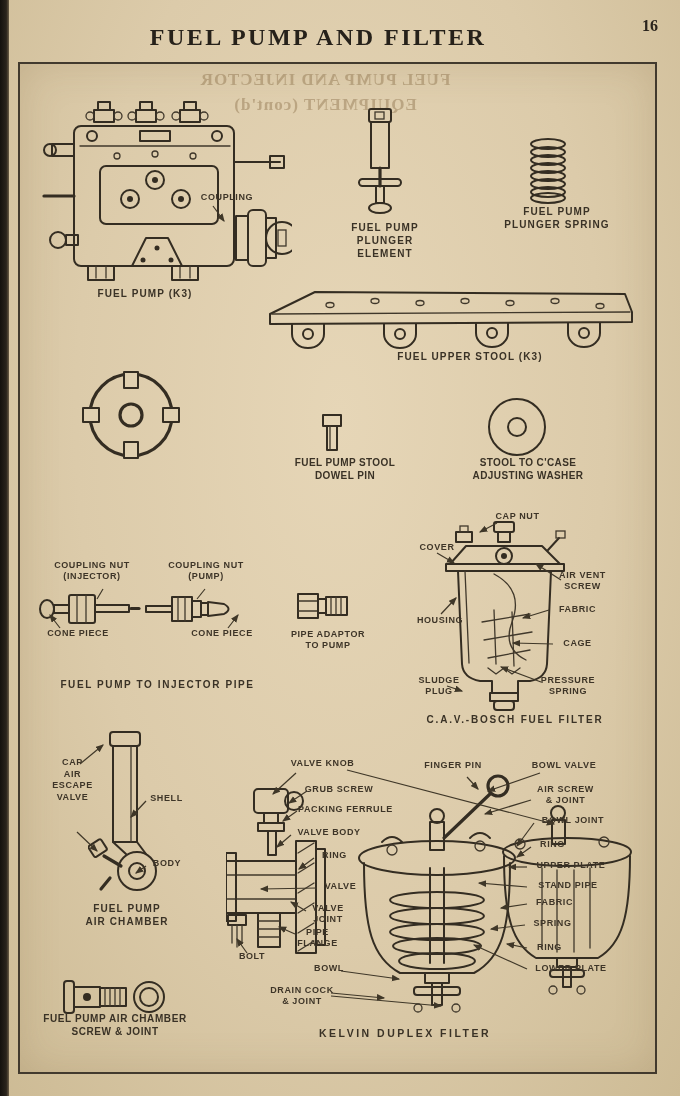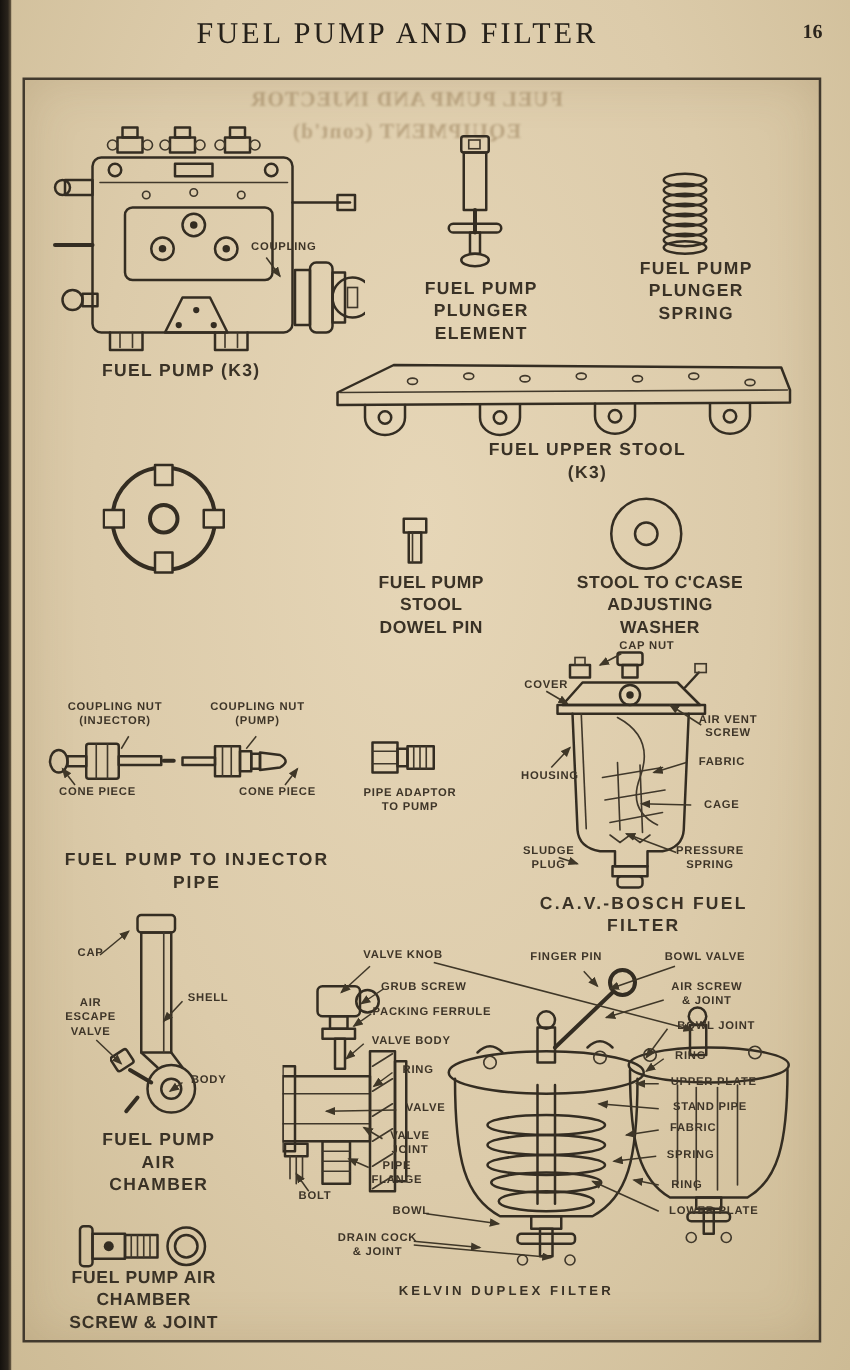--- a/index.html
+++ b/index.html
@@ -3,22 +3,22 @@
 <meta charset="utf-8">
 <style>
   html,body{margin:0;padding:0;}
   .page{
     position:relative;width:680px;height:1096px;overflow:hidden;
     background:radial-gradient(ellipse at 50% 38%, #e6d6b7 0%, #dccbaa 55%, #cdbb95 100%);
     font-family:"Liberation Sans",sans-serif;
   }
   .spine{position:absolute;left:0;top:0;width:9px;height:1096px;background:linear-gradient(90deg,#14110d,#2a241c 70%,#6b5d45);}
   .title{
-    position:absolute;left:18px;top:14px;width:600px;text-align:center;
-    font-family:"Liberation Serif",serif;font-weight:normal;font-size:24px;
+    position:absolute;left:18px;top:24px;width:600px;text-align:center;
+    font-family:"Liberation Serif",serif;font-weight:bold;font-size:24px;
     letter-spacing:2.5px;color:#26211a;
   }
   .pagenum{
     position:absolute;right:22px;top:17px;
     font-family:"Liberation Serif",serif;font-weight:bold;font-size:16px;color:#2b251d;
   }
   .frame{
     position:absolute;left:18px;top:62px;width:635px;height:1008px;
     border:2px solid #423a2e;
     box-shadow:inset 0 0 40px rgba(120,95,55,.18);
@@ -28,21 +28,21 @@
     transform:scaleX(-1);filter:blur(.7px);
     font-family:"Liberation Serif",serif;font-weight:bold;font-size:17px;line-height:1.45;
     letter-spacing:1px;color:rgba(125,98,58,.38);white-space:pre-line;
   }
   .lbl{
     position:absolute;font-weight:bold;font-size:9px;line-height:1.25;
     letter-spacing:.6px;color:#3e3528;white-space:pre-line;text-align:center;
   }
   .ta-l{text-align:center;}
   .cap{
-    position:absolute;font-weight:bold;font-size:14px;line-height:1.3;
+    position:absolute;font-weight:bold;font-size:10px;line-height:1.3;
     letter-spacing:1.1px;color:#3a3226;white-space:pre-line;text-align:center;
   }
   .cap-big{font-size:10.5px;letter-spacing:2.5px;}
   .fig{position:absolute;}
   .fig .s{stroke:#342d22;fill:none;stroke-width:2;stroke-linecap:round;stroke-linejoin:round;}
   .fig .s3{stroke:#342d22;fill:none;stroke-width:3.2;stroke-linecap:round;stroke-linejoin:round;}
   .fig .s1{stroke:#40382b;fill:none;stroke-width:1.3;stroke-linecap:round;}
   .fig .f{fill:#342d22;stroke:none;}
   .fig .paper{fill:#e0d0b0;}
   .overlay{position:absolute;left:0;top:0;pointer-events:none;}
@@ -418,21 +418,21 @@
   <div class="lbl ta-l" style="left:550px;top:604px;width:55px">FABRIC</div>
   <div class="lbl ta-l" style="left:555px;top:638px;width:45px">CAGE</div>
   <div class="lbl" style="left:408px;top:675px;width:62px">SLUDGE
 PLUG</div>
   <div class="lbl" style="left:533px;top:675px;width:70px">PRESSURE
 SPRING</div>
   <div class="cap" style="left:415px;top:713px;width:200px;letter-spacing:1.8px">C.A.V.-BOSCH FUEL FILTER</div>
 
   <div class="lbl" style="left:55px;top:757px;width:35px">CAP</div>
   <div class="lbl ta-l" style="left:144px;top:793px;width:45px">SHELL</div>
-  <div class="lbl" style="left:40px;top:797px;width:65px">AIR
+  <div class="lbl" style="left:40px;top:769px;width:65px">AIR
 ESCAPE
 VALVE</div>
   <div class="lbl ta-l" style="left:147px;top:858px;width:40px">BODY</div>
   <div class="cap" style="left:72px;top:902px;width:110px">FUEL PUMP
 AIR CHAMBER</div>
 
   <div class="lbl" style="left:280px;top:758px;width:85px">VALVE KNOB</div>
   <div class="lbl" style="left:300px;top:784px;width:78px">GRUB SCREW</div>
   <div class="lbl ta-l" style="left:293px;top:804px;width:105px">PACKING FERRULE</div>
   <div class="lbl ta-l" style="left:290px;top:827px;width:78px">VALVE BODY</div>

